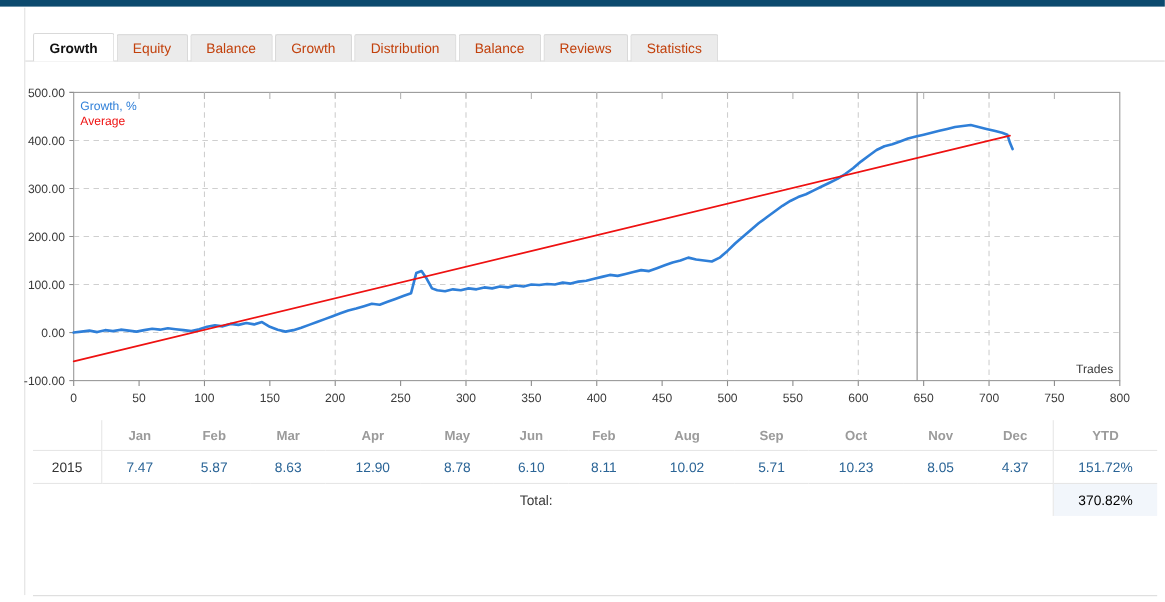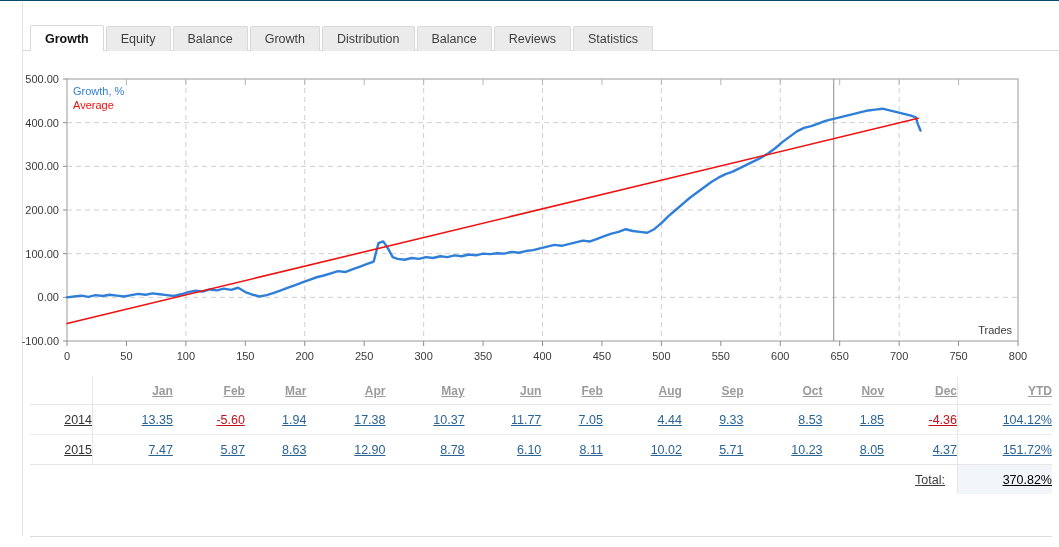--- a/index.html
+++ b/index.html
@@ -7,21 +7,21 @@
     padding: 0;
     background: #ffffff;
     font-family: "Liberation Sans", sans-serif;
   }
   #page {
     position: relative;
     width: 1059px;
     height: 547px;
     background: #ffffff;
     overflow: hidden;
-    border-top: 1px solid #0c4a6e;
+    border-top: 6px solid #0c4a6e;
     box-sizing: border-box;
   }
   
   #left-rule {
     position: absolute;
     left: 22px;
     top: 1px;
     width: 1px;
     height: 534px;
     background: #e2e2e2;
@@ -51,21 +51,21 @@
     top: 49px;
     width: 1036px;
     height: 1px;
     background: #d9d9d9;
   }
   .tab {
     height: 25px;
     line-height: 25px;
     padding: 0 14px;
     font-size: 12.5px;
-    color: #404040;
+    color: #c2410c;
     background: #ebebeb;
     border: 1px solid #d9d9d9;
     border-bottom: none;
     border-radius: 2px 2px 0 0;
     box-sizing: border-box;
     white-space: nowrap;
     cursor: pointer;
     position: relative;
     z-index: 1;
   }
@@ -91,26 +91,25 @@
   
   #monthly-table {
     position: absolute;
     left: 30px;
     top: 376px;
     width: 1022px;
     border-collapse: collapse;
     font-size: 12.5px;
   }
   #monthly-table th, #monthly-table td {
-    text-align: right;
+    text-align: center;
     padding: 0;
     height: 29px;
     vertical-align: middle;
     font-weight: normal;
-    text-decoration: underline;
   }
   #monthly-table thead th {
     color: #9b9b9b;
     font-weight: bold;
     font-size: 12px;
     height: 27px;
     border-bottom: 1px solid #e6e6e6;
   }
   #monthly-table tbody td {
     border-bottom: 1px solid #ededed;
@@ -271,36 +270,20 @@
           <th>Aug</th>
           <th>Sep</th>
           <th>Oct</th>
           <th>Nov</th>
           <th>Dec</th>
           <th class="col-ytd">YTD</th>
         </tr>
     </thead>
     <tbody>
         <tr>
-          <td class="col-year">2014</td>
-          <td class="pos">13.35</td>
-          <td class="neg">-5.60</td>
-          <td class="pos">1.94</td>
-          <td class="pos">17.38</td>
-          <td class="pos">10.37</td>
-          <td class="pos">11.77</td>
-          <td class="pos">7.05</td>
-          <td class="pos">4.44</td>
-          <td class="pos">9.33</td>
-          <td class="pos">8.53</td>
-          <td class="pos">1.85</td>
-          <td class="neg">-4.36</td>
-          <td class="col-ytd pos">104.12%</td>
-        </tr>
-        <tr>
           <td class="col-year">2015</td>
           <td class="pos">7.47</td>
           <td class="pos">5.87</td>
           <td class="pos">8.63</td>
           <td class="pos">12.90</td>
           <td class="pos">8.78</td>
           <td class="pos">6.10</td>
           <td class="pos">8.11</td>
           <td class="pos">10.02</td>
           <td class="pos">5.71</td>

